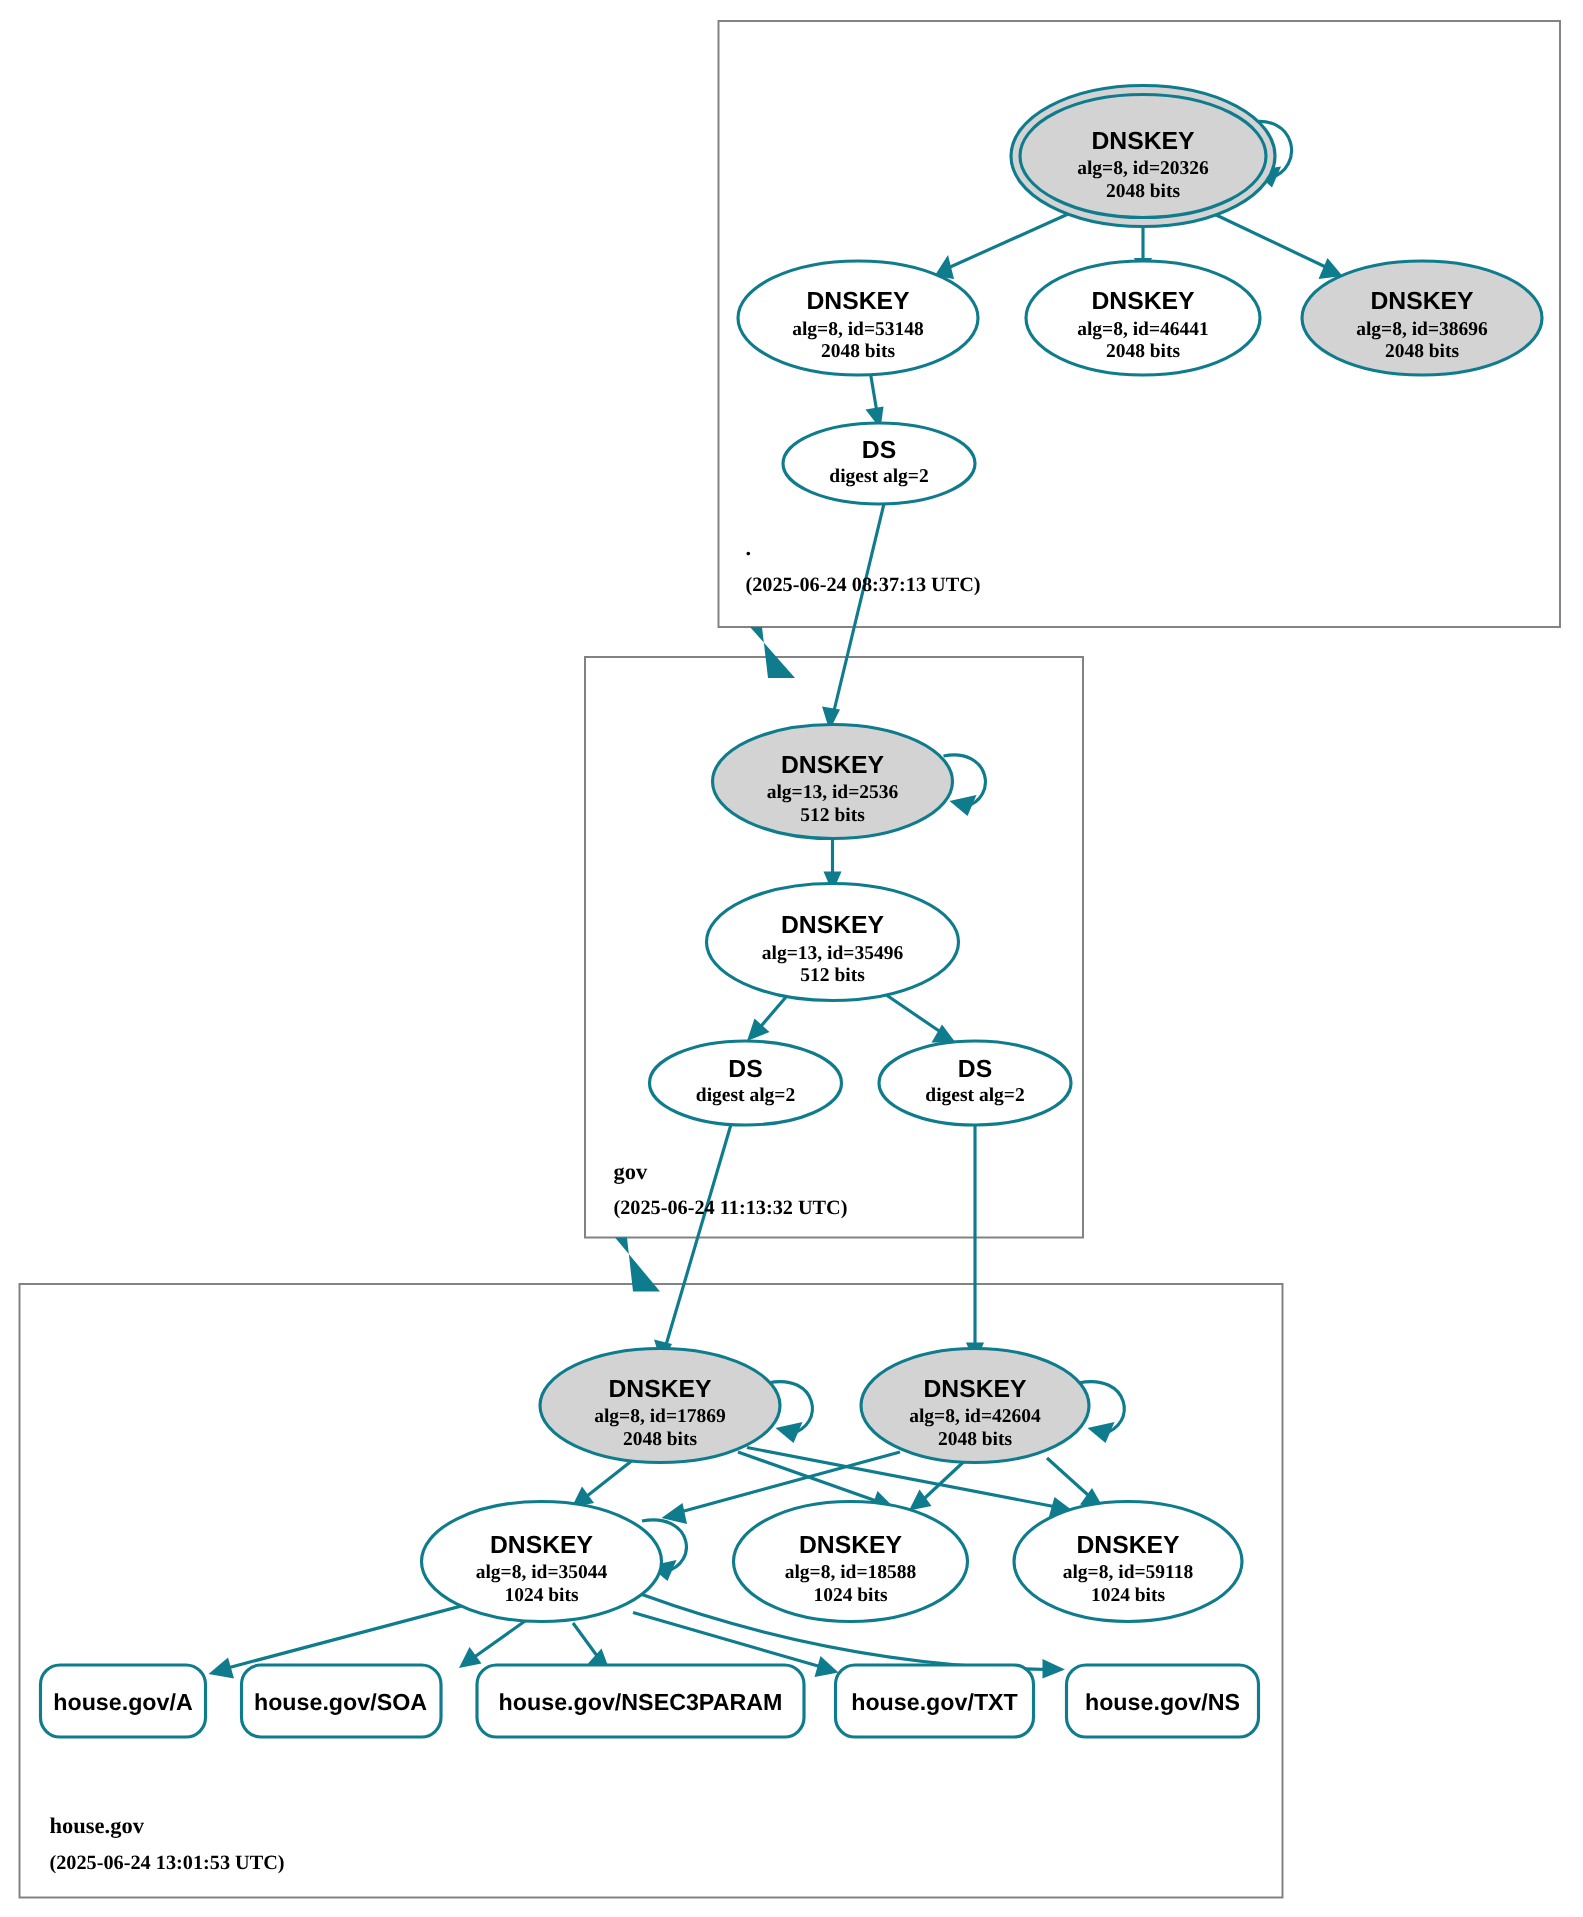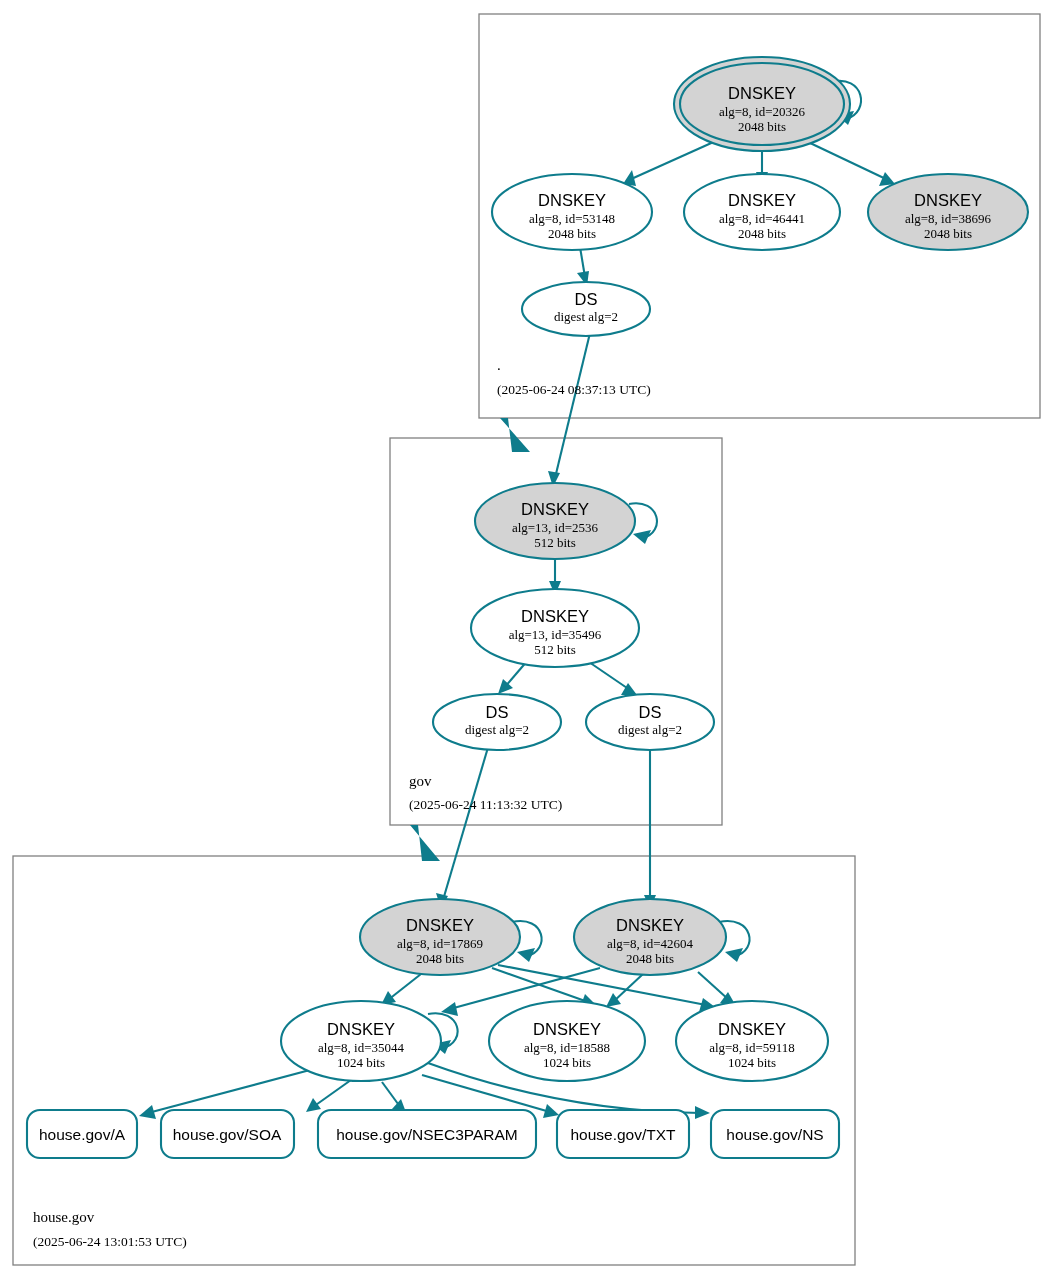--- a/index.html
+++ b/index.html
@@ -10,20 +10,21 @@
   body {
     width: 1055px;
     height: 1278px;
     font-family: "Liberation Sans", sans-serif;
     overflow: hidden;
   }
   #diagram-root {
     position: relative;
     width: 1055px;
     height: 1278px;
+    font-weight: bold;
   }
   svg#dnssec-svg {
     display: block;
     width: 1055px;
     height: 1278px;
   }
   .zone-box {
     fill: #ffffff;
     stroke: #808080;
     stroke-width: 1.3;

